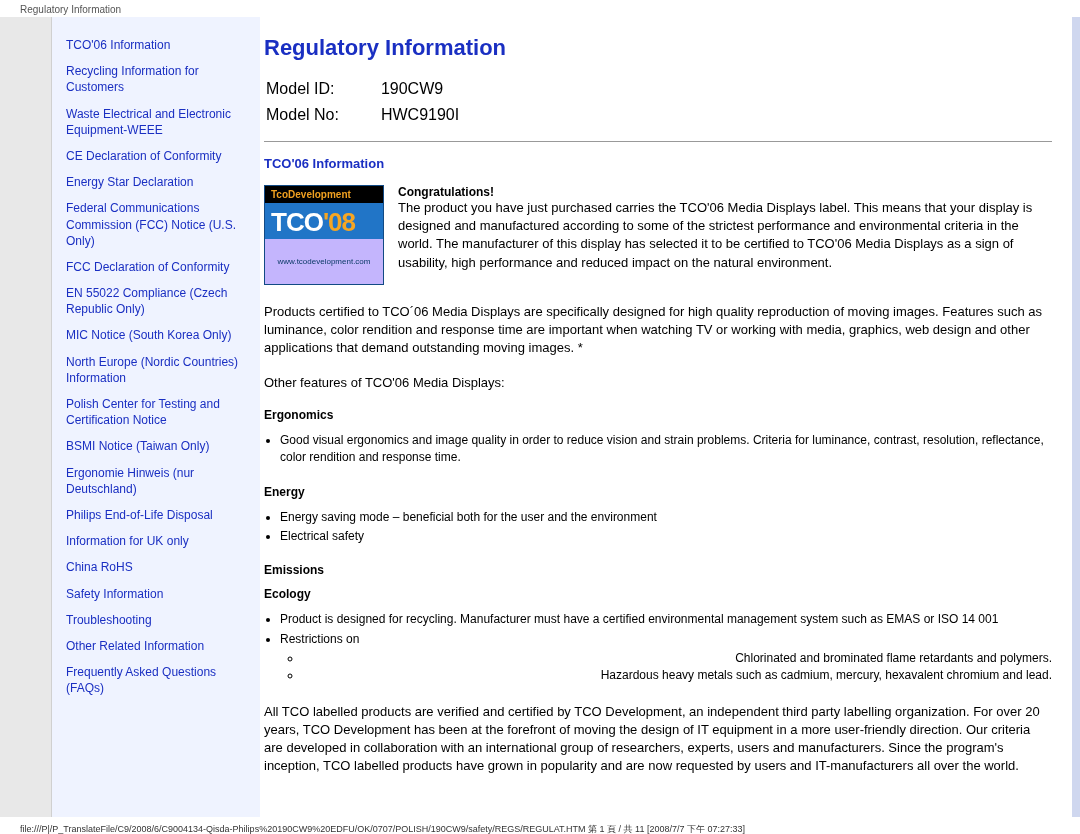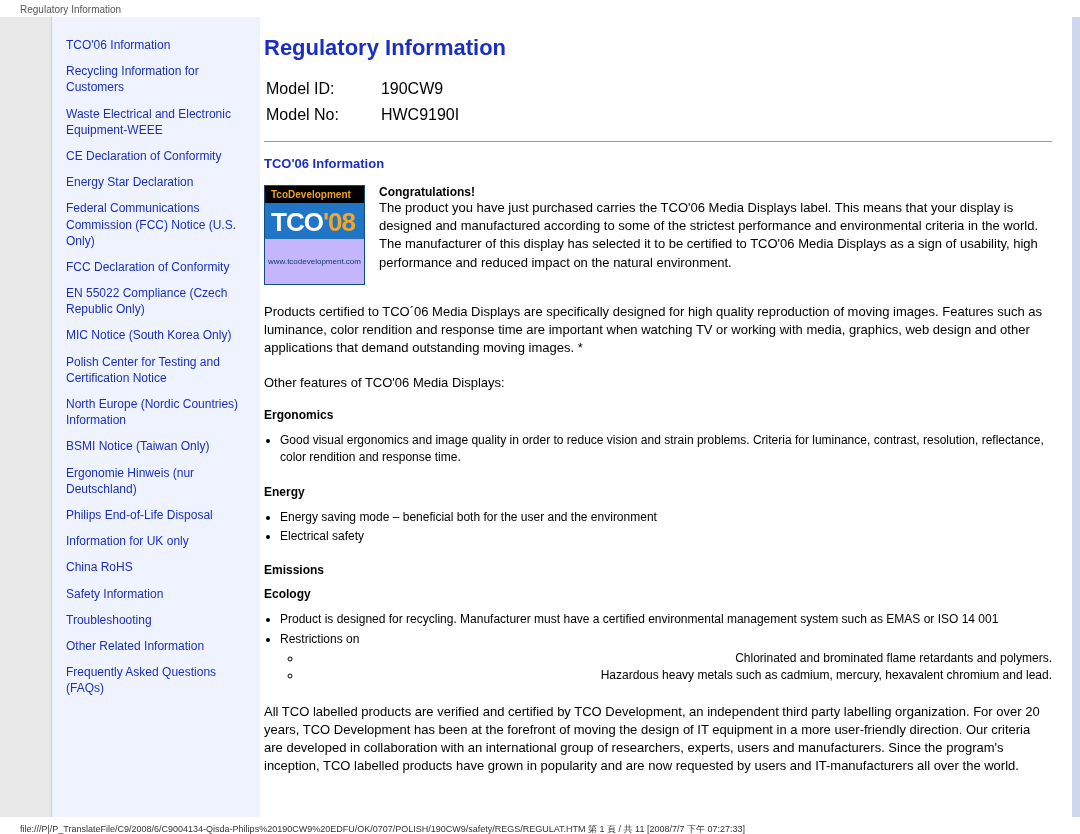--- a/index.html
+++ b/index.html
@@ -9,21 +9,21 @@
   .left-strip { width:52px; background:#e8e8e8; border-right:1px solid #d0d0d0; min-height:800px; }
   .main-wrap { flex:1; display:flex; border-right:8px solid #cfd7ef; }
   .sidebar { width:208px; background:#eff3ff; padding:20px 14px 20px 14px; min-height:800px; }
   .sidebar a { color:#1a2fc2; text-decoration:none; display:block; margin-bottom:10px; line-height:1.35; }
   .content { flex:1; padding:18px 20px 20px 4px; }
   h1.page-title { color:#1a2fc2; font-size:22px; font-weight:bold; margin-bottom:14px; }
   .model-table td { padding-right:40px; font-size:16px; line-height:1.5; }
   hr.divider { border:none; border-top:1px solid #999; margin:12px 0 14px 0; }
   h2.section-title { color:#1a2fc2; font-size:13px; font-weight:bold; margin-bottom:14px; }
   .tco-block { display:flex; gap:14px; margin-bottom:18px; }
-  .tco-badge { width:101px; height:100px; background:#2175c7; border:1px solid #124a84; position:relative; flex-shrink:0; }
+  .tco-badge { width:120px; height:100px; background:#2175c7; border:1px solid #124a84; position:relative; flex-shrink:0; }
   .tco-top { background:#000; color:#f0a020; font-weight:bold; font-size:10px; padding:3px 6px; }
   .tco-mid { color:#fff; font-weight:bold; font-size:26px; padding:4px 6px 0 6px; letter-spacing:-1px; }
   .tco-mid .orange { color:#f6a623; }
   .tco-sub { color:#000000; font-weight:bold; font-size:12px; letter-spacing:1px; padding:0 6px 4px 6px;text-align:center; }
   .tco-url { background:#c4b5fd; color:#0b3a66; font-size:8px; text-align:center; padding:18px 0; position:absolute; bottom:0; left:0; right:0; }
   .congrats strong { font-size:12px; }
   .congrats p, .body-p { font-size:13px; line-height:1.4; }
   .body-p { margin-bottom:16px; }
   .subhead { font-weight:bold; font-size:12px; margin-bottom:10px; }
   ul.disc { list-style:disc; margin-left:16px; margin-bottom:18px; }
@@ -44,22 +44,22 @@
     <nav class="sidebar">
       <a href="#">TCO'06 Information</a>
       <a href="#">Recycling Information for Customers</a>
       <a href="#">Waste Electrical and Electronic Equipment-WEEE</a>
       <a href="#">CE Declaration of Conformity</a>
       <a href="#">Energy Star Declaration</a>
       <a href="#">Federal Communications Commission (FCC) Notice (U.S. Only)</a>
       <a href="#">FCC Declaration of Conformity</a>
       <a href="#">EN 55022 Compliance (Czech Republic Only)</a>
       <a href="#">MIC Notice (South Korea Only)</a>
+      <a href="#">North Europe (Nordic Countries) Information</a>
       <a href="#">Polish Center for Testing and Certification Notice</a>
-      <a href="#">North Europe (Nordic Countries) Information</a>
       <a href="#">BSMI Notice (Taiwan Only)</a>
       <a href="#">Ergonomie Hinweis (nur Deutschland)</a>
       <a href="#">Philips End-of-Life Disposal</a>
       <a href="#">Information for UK only</a>
       <a href="#">China RoHS</a>
       <a href="#">Safety Information</a>
       <a href="#">Troubleshooting</a>
       <a href="#">Other Related Information</a>
       <a href="#">Frequently Asked Questions (FAQs)</a>
     </nav>

